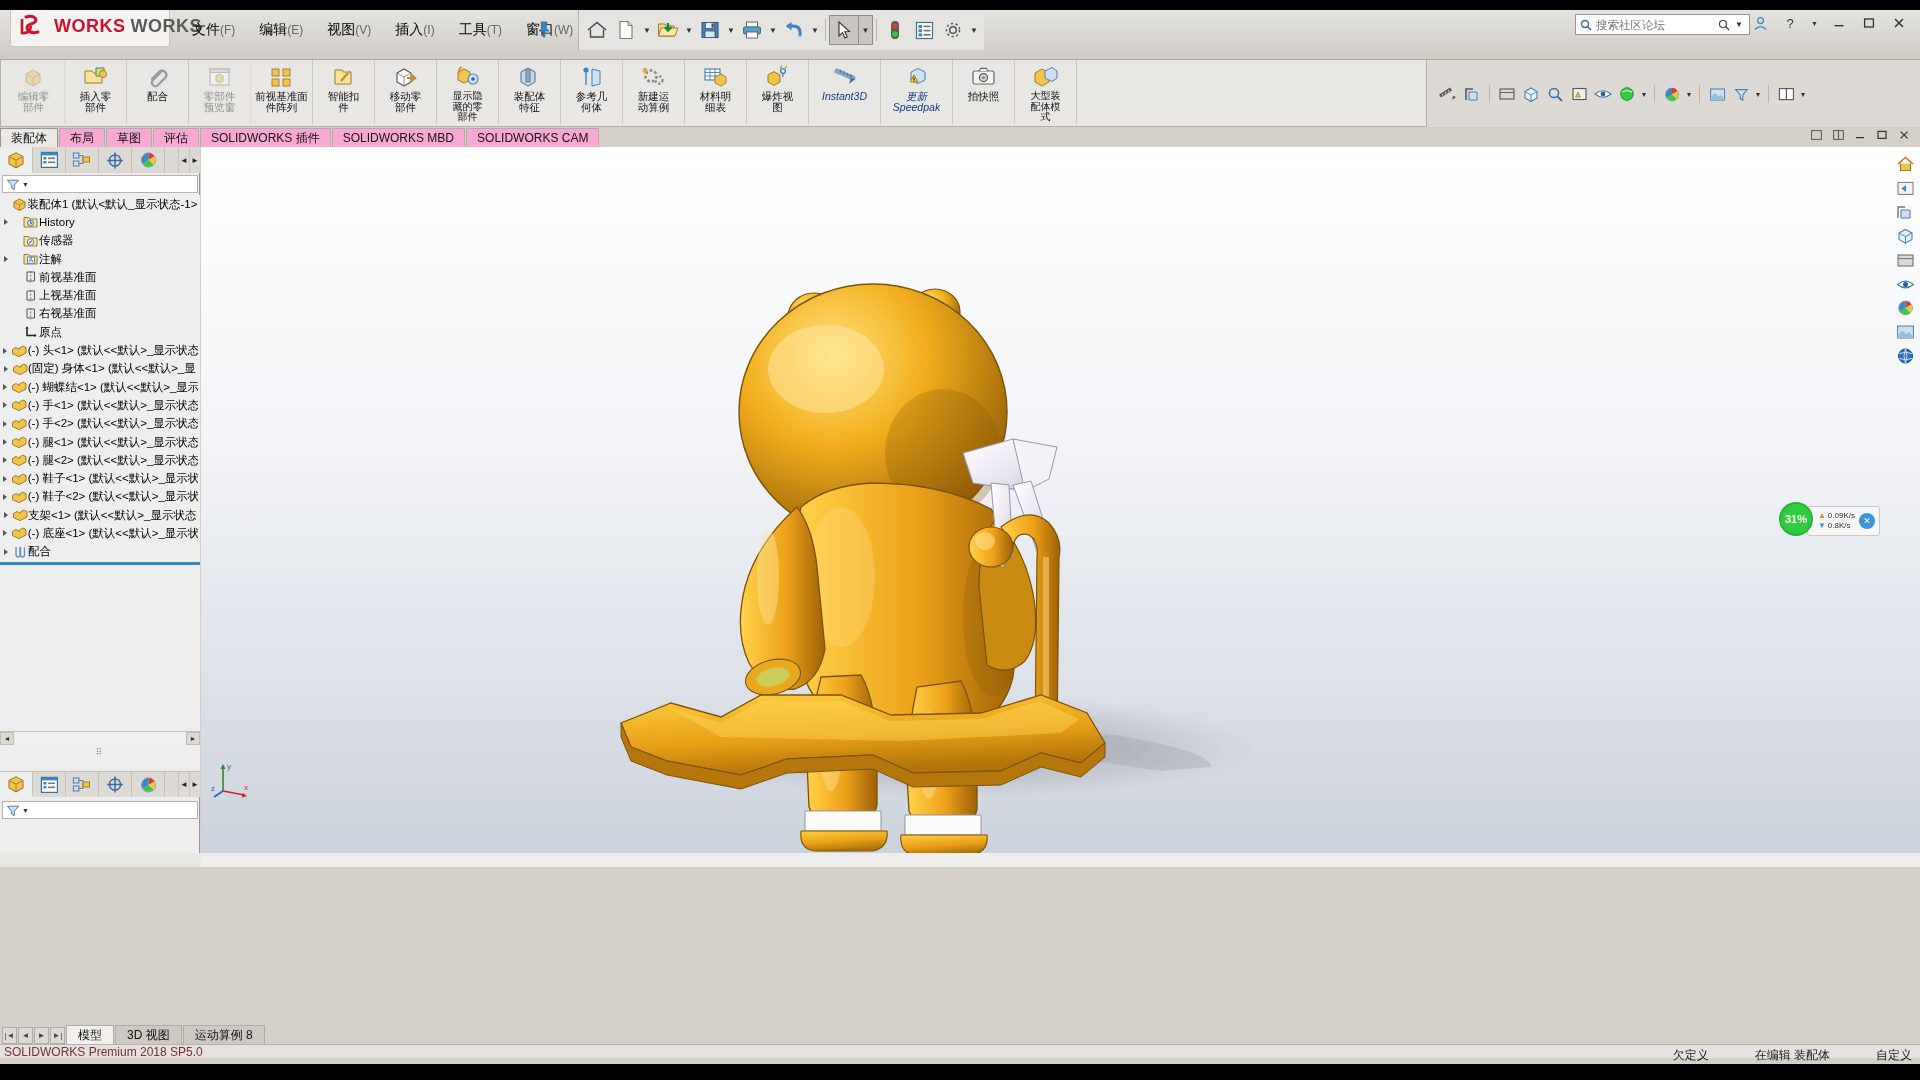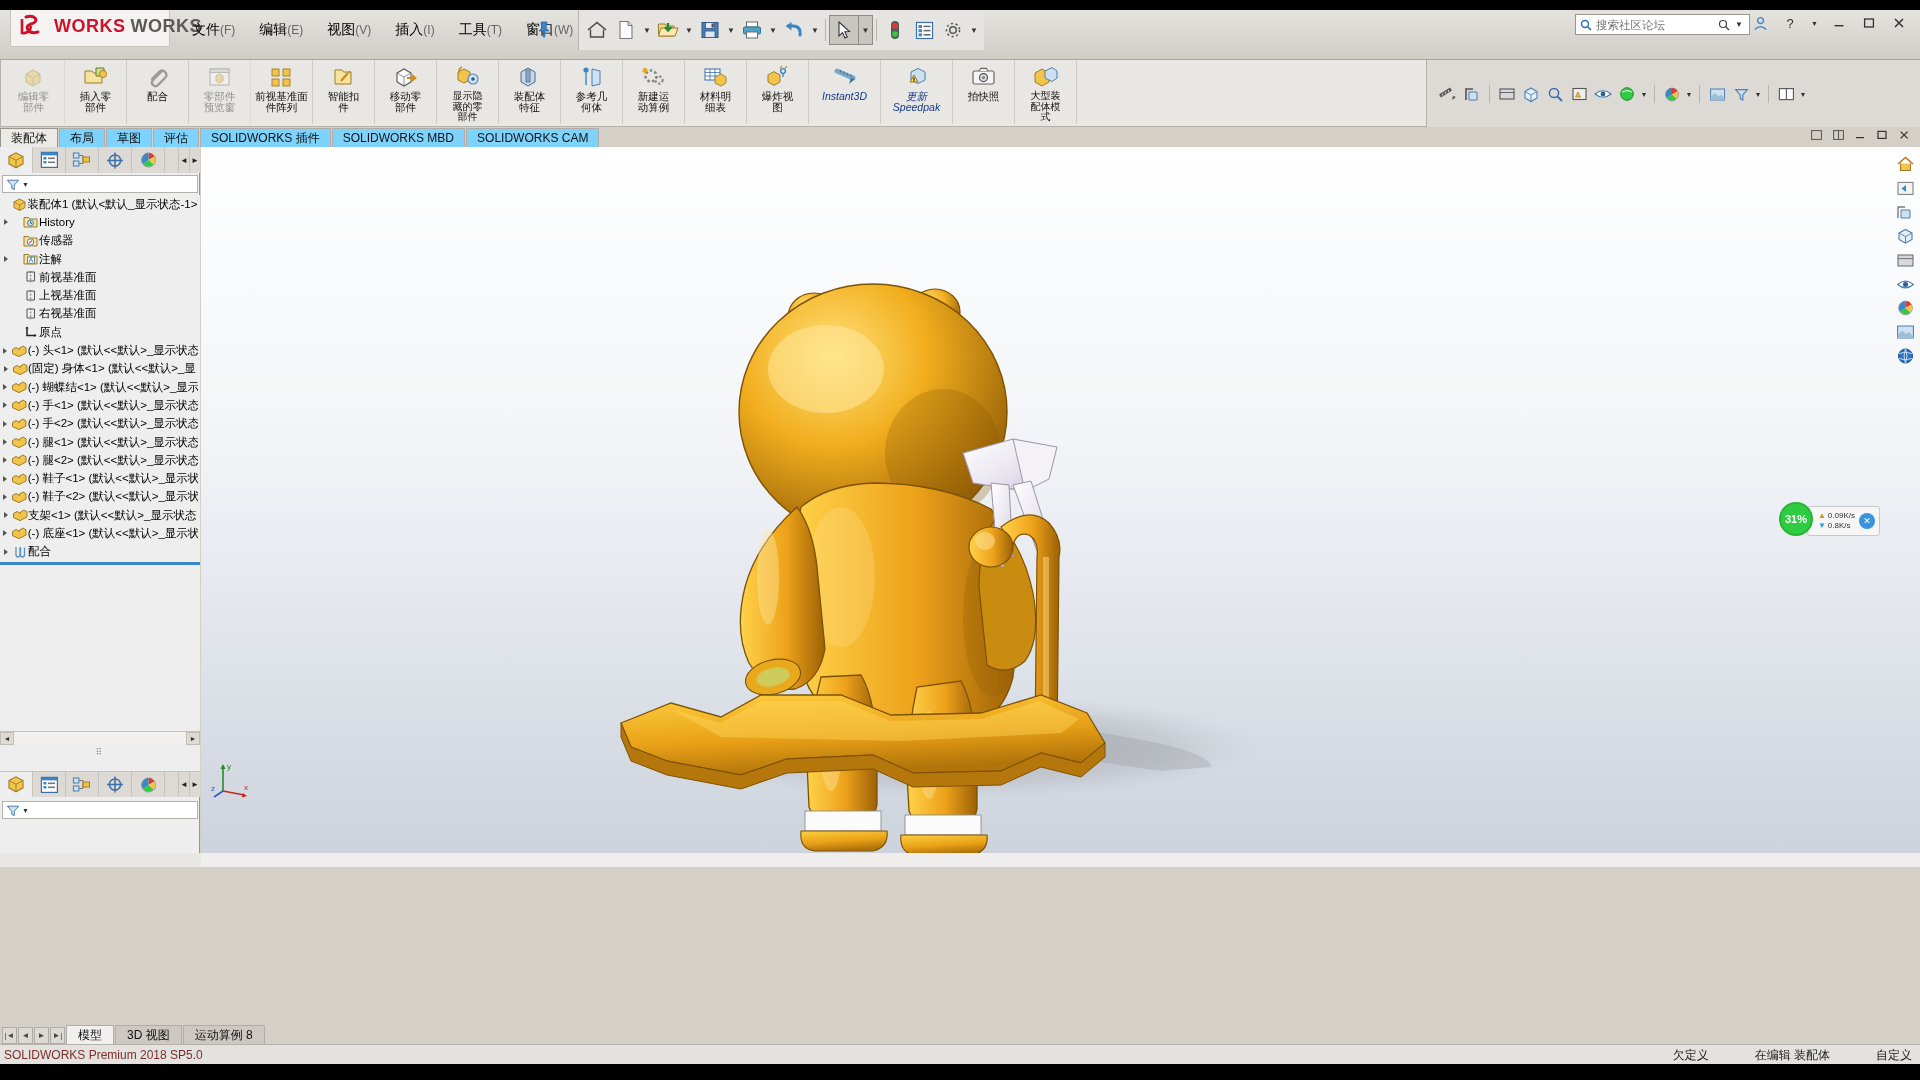--- a/index.html
+++ b/index.html
@@ -72,21 +72,21 @@
     position:absolute; left:1430px; top:8px; width:488px; height:52px;
     display:flex; align-items:center; gap:0px; padding-left:6px;
   }
   .mbtn { width:22px; height:22px; display:flex; align-items:center; justify-content:center; margin:0 1px; }
   .msep { width:1px; height:18px; background:#b9b5af; margin:0 5px; }
   .mcar { width:10px; height:20px; display:flex; align-items:center; justify-content:center; font-size:7px; color:#333;}
 
   
   .cmdtabs { position:absolute; left:0; top:127px; width:1920px; height:20px; background:#d4d0c8; display:flex; align-items:flex-end;}
   .ctab { height:19px; padding:0 10px; display:flex; align-items:center; font-size:12px; color:#111;
-          background:#7dd3fc; border:1px solid #b0aca6; border-bottom:none; margin-right:1px;}
+          background:#f9a8d4; border:1px solid #b0aca6; border-bottom:none; margin-right:1px;}
   .ctab.active { background:#eceae6; color:#111; border-color:#9a968f;}
 
   
   .winbtns { position:absolute; right:8px; top:128px; display:flex; gap:6px; align-items:center; }
   .winb { width:16px; height:14px; display:flex; align-items:center; justify-content:center; font-size:10px; color:#333;}
 
   
   .leftpanel { position:absolute; left:0; top:147px; width:200px; height:706px; background:#eeeeee; border-right:1px solid #9a968f;}
   .fmtabs { position:absolute; left:0; top:0; width:200px; height:26px; background:#dddad5; display:flex; align-items:stretch; }
   .fmtab { width:33px; display:flex; align-items:center; justify-content:center; border-right:1px solid #c5c1bb;}
@@ -137,21 +137,21 @@
   .bottombar { position:absolute; left:0; top:853px; width:1920px; height:14px; background:#e9e7e3; }
   .vp-hsb { position:absolute; left:201px; top:853px; width:1719px; height:14px; background:#f0eeec; }
 
   .tabstrip { position:absolute; left:0; top:1022px; width:1920px; height:22px; background:#d4d0c8; display:flex; align-items:flex-end; }
   .navbtns { display:flex; align-items:center; height:18px; margin-left:2px; }
   .navb { width:15px; height:17px; background:#dddad5; border:1px solid #b0aca6; display:flex; align-items:center; justify-content:center; font-size:8px; color:#444; margin-right:1px;}
   .btab { height:19px; padding:0 11px; display:flex; align-items:center; font-size:12px;
           background:#cdc9c2; border:1px solid #b0aca6; border-bottom:none; margin-right:1px; color:#111;}
   .btab.active { background:#f2f0ee;justify-content:center; }
 
-  .statusbar { position:absolute; left:0; top:1044px; width:1920px; height:20px; background:#e4e2df; border-top:1px solid #b5b1ab;
+  .statusbar { position:absolute; left:0; top:1044px; width:1920px; height:14px; background:#e4e2df; border-top:1px solid #b5b1ab;
                display:flex; align-items:center; font-size:12px; color:#7a2f2f; padding-left:4px;}
   .status-right { position:absolute; right:8px; top:0; height:20px; display:flex; align-items:center; gap:46px; color:#222; }
 
   .blackbar { position:absolute; left:0; top:1064px; width:1920px; height:16px; background:#000; }
   .leftblack { position:absolute; left:0; top:0; width:1920px; height:10px; background:#000; }
 
   svg { display:block; }
 </style>
 </head>
 <body>

